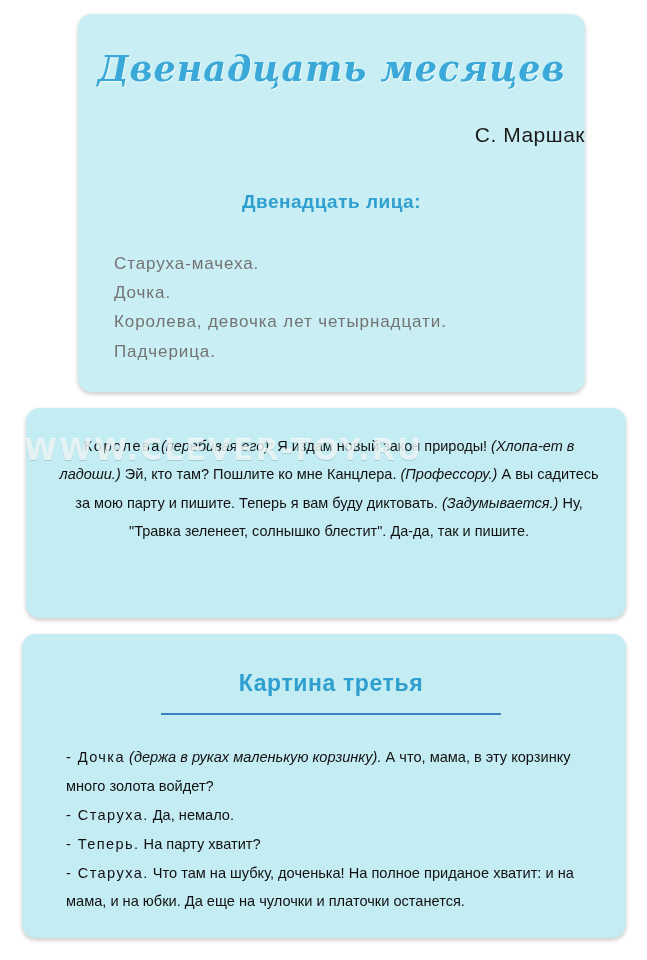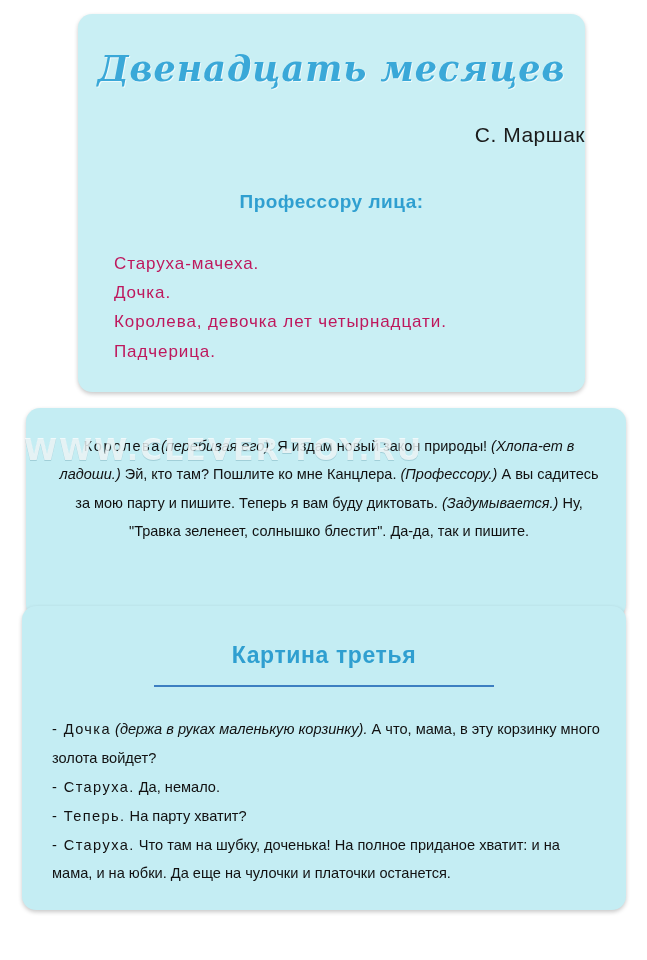--- a/index.html
+++ b/index.html
@@ -60,21 +60,21 @@
     text-align: center;
     font-size: 19px;
     font-weight: bold;
     color: #2f9fd0;
     margin-top: 44px;
     letter-spacing: 0.5px;
   }
   .char-list {
     margin: 36px 0 0 36px;
     font-size: 17px;
-    color: #be185d;
+    color: #737373;
     line-height: 1.72;
     letter-spacing: 0.9px;
   }
 
   
   #card-scene {
     left: 26px;
     top: 408px;
     width: 600px;
     height: 210px;
@@ -88,24 +88,25 @@
     text-align: center;
   }
   .scene-text .speaker {
     letter-spacing: 1.6px;
   }
   .it { font-style: italic; }
 
   
   #card-picture {
     left: 22px;
-    top: 606px;
+    top: 634px;
     width: 604px;
     height: 304px;
     background: #c4edf3;
+    padding-left: 14px;
   }
   .pic-title {
     text-align: center;
     font-size: 23px;
     font-weight: bold;
     color: #2f9fd0;
     margin-top: 36px;
     letter-spacing: 0.6px;
   }
   .pic-rule {
@@ -140,21 +141,21 @@
   }
 </style>
 </head>
 <body>
 
 <div class="page">
 
   <div class="card" id="card-title">
     <div class="title-main">Двенадцать месяцев</div>
     <div class="title-author">С. Маршак</div>
-    <div class="subtitle">Профессору лица:</div>
+    <div class="subtitle">Двенадцать лица:</div>
     <div class="char-list">
       <div>Старуха-мачеха.</div>
       <div>Дочка.</div>
       <div>Королева, девочка лет четырнадцати.</div>
       <div>Падчерица.</div>
     </div>
   </div>
 
   <div class="card" id="card-scene">
     <div class="scene-text"><span class="speaker">Королева</span><span class="it">(перебивая его):</span><span> Я издам новый закон природы! </span><span class="it">(Хлопа-</span><span class="it">ет в ладоши.)</span><span> Эй, кто там? Пошлите ко мне Канцлера. </span><span class="it">(Профессору.)</span><span> А вы садитесь за мою парту и пишите. Теперь я вам буду диктовать. </span><span class="it">(Задумывается.)</span><span> Ну, "Травка зеленеет, солнышко блестит". Да-да, так и пишите.</span></div>

